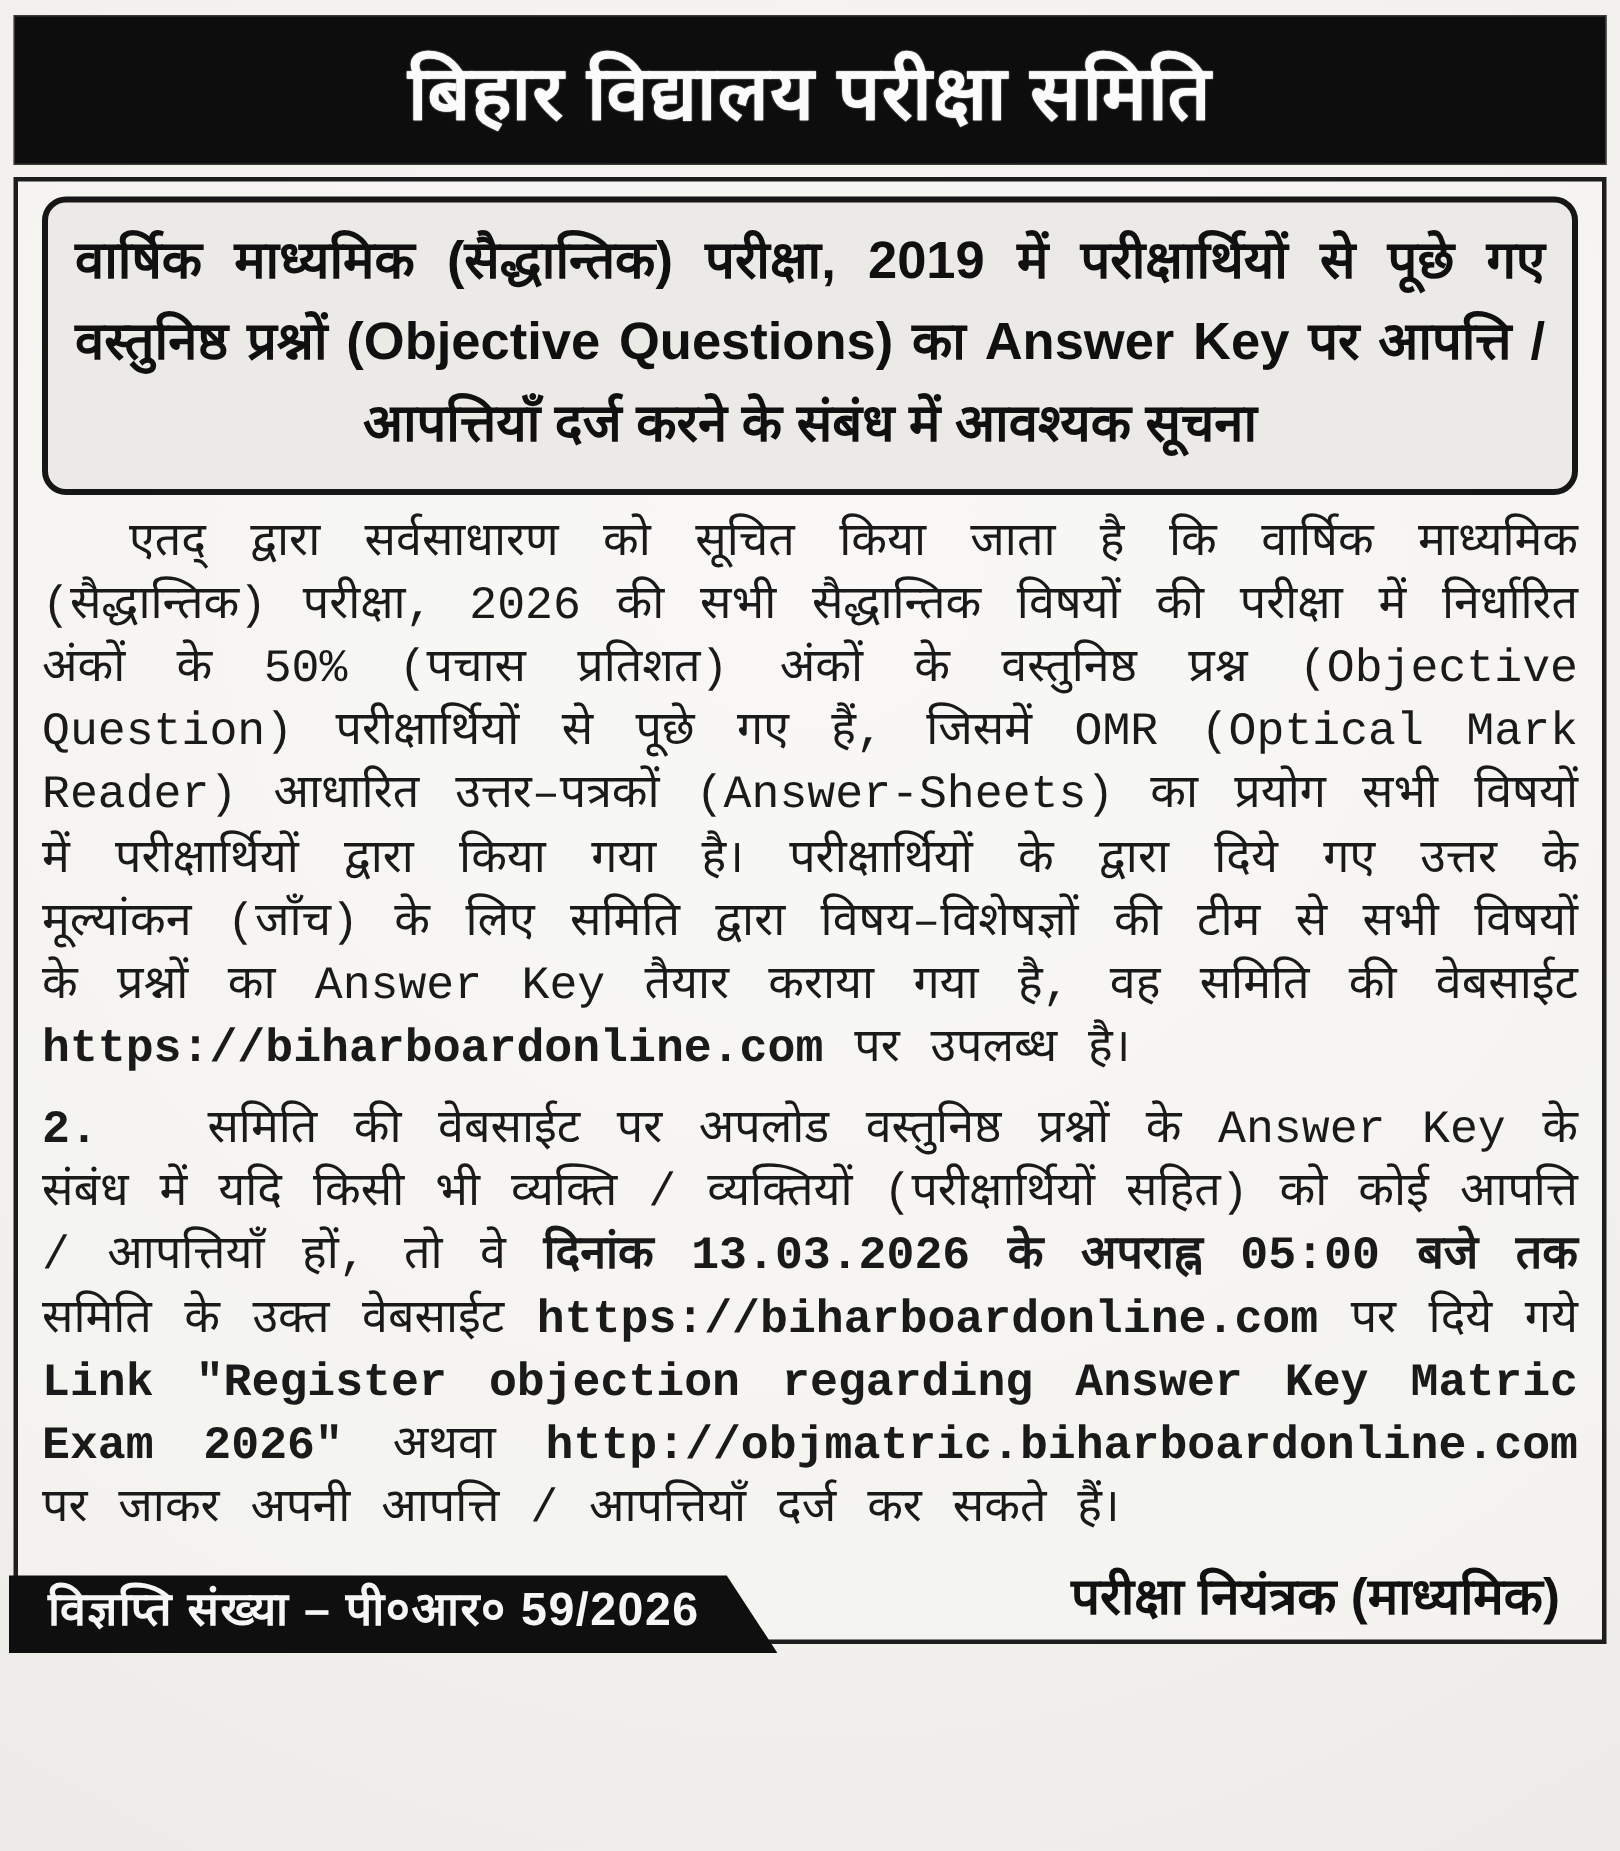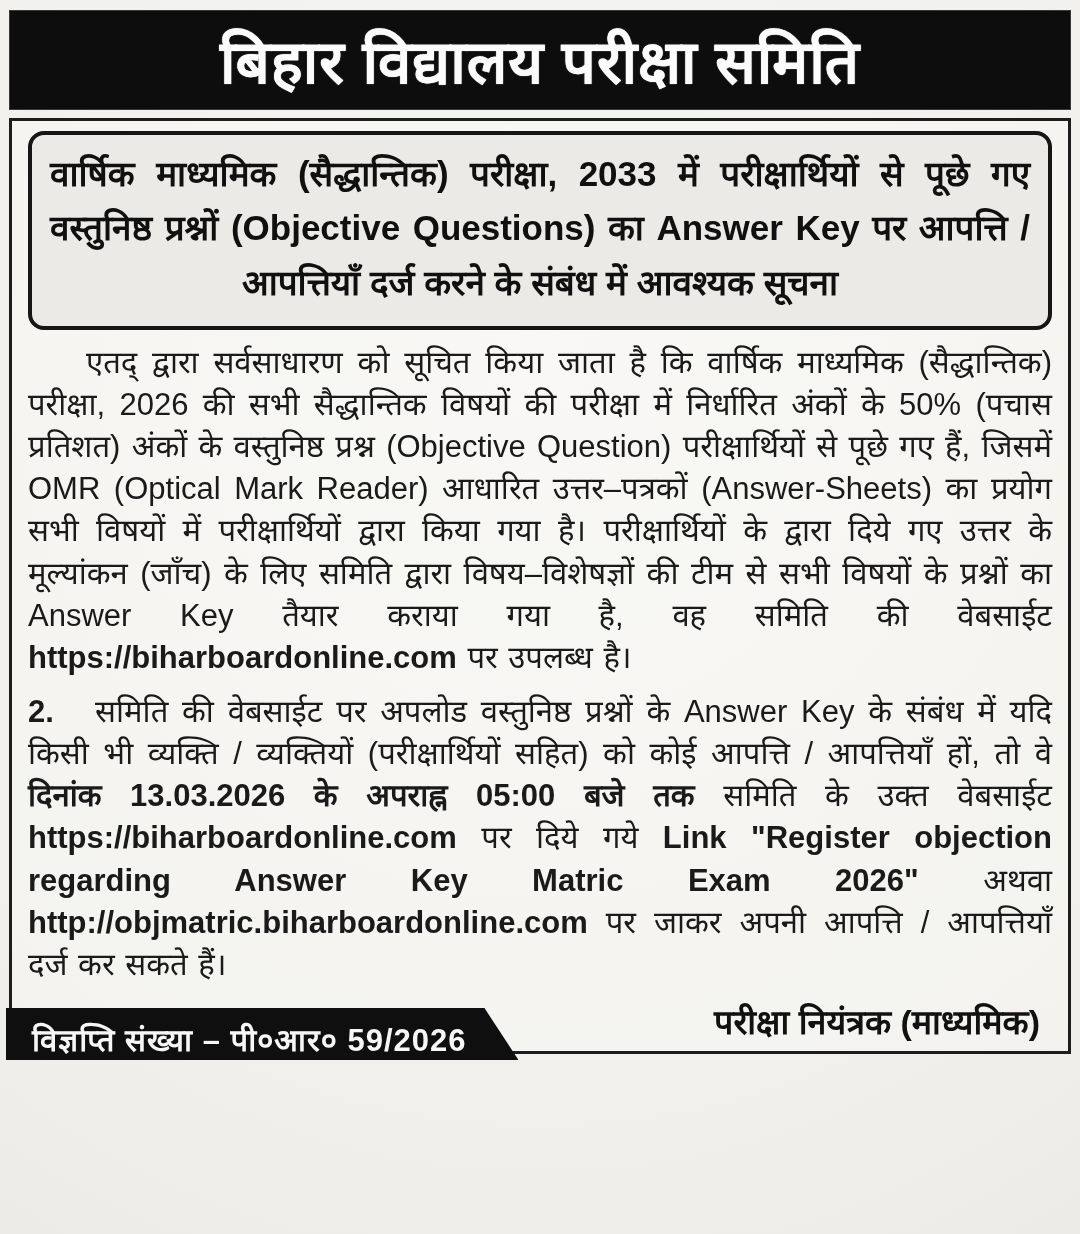--- a/index.html
+++ b/index.html
@@ -24,21 +24,21 @@
   .banner {
     background: #0d0d0d;
     height: 100px;
     display: flex;
     align-items: center;
     justify-content: center;
     box-shadow: 0 0 0 1px #3a3a3a inset;
   }
   .banner .title {
     color: #fbfbfb;
-    font-size: 60px;
+    font-size: 50px;
     font-weight: bold;
     letter-spacing: 1px;
     white-space: nowrap;
     text-shadow: 0 0 1px #fff;
   }
   
   .content-box {
     margin-top: 8px;
     border: 3px solid #1d1d1d;
     padding: 8px 16px 0 16px;
@@ -62,39 +62,40 @@
     text-align-last: center;
   }
   
   .para {
     font-size: 31px;
     line-height: 1.36;
     text-align: justify;
     margin: 0 0 12px 0;
     color: #1a1a1a;
     word-spacing: 2px;
+    font-family: Liberation Mono, monospace;
   }
   .para.indent-first { text-indent: 58px; }
   .run { font-weight: normal; }
   .run.bold { font-weight: bold; }
   
   .footer-row {
     display: flex;
     justify-content: space-between;
     align-items: flex-end;
     margin: 10px -16px -3px -22px;
   }
   .ribbon {
     background: #0f0f0f;
     color: #f6f6f6;
     font-size: 31px;
     font-weight: bold;
     height: 52px;
     display: flex;
-    align-items: flex-end;
+    align-items: flex-start;
     padding: 0 52px 0 26px;
     margin-bottom: -6px;
     clip-path: polygon(0 0, calc(100% - 34px) 0, 100% 100%, 0 100%);
     white-space: nowrap;
     letter-spacing: 1px;
   }
   .signatory {
     font-size: 34px;
     font-weight: bold;
     color: #111;
@@ -107,21 +108,21 @@
 
 <div class="page">
 
   <div class="banner">
     <div class="title">बिहार विद्यालय परीक्षा समिति</div>
   </div>
 
   <div class="content-box">
 
     <div class="notice-box">
-      <div class="notice-text">वार्षिक माध्यमिक (सैद्धान्तिक) परीक्षा, 2033 में परीक्षार्थियों से पूछे गए वस्तुनिष्ठ प्रश्नों (Objective Questions) का Answer Key पर आपत्ति / आपत्तियाँ दर्ज करने के संबंध में आवश्यक सूचना</div>
+      <div class="notice-text">वार्षिक माध्यमिक (सैद्धान्तिक) परीक्षा, 2019 में परीक्षार्थियों से पूछे गए वस्तुनिष्ठ प्रश्नों (Objective Questions) का Answer Key पर आपत्ति / आपत्तियाँ दर्ज करने के संबंध में आवश्यक सूचना</div>
     </div>
 
     <div class="para indent-first"><span class="run">एतद् द्वारा सर्वसाधारण को सूचित किया जाता है कि वार्षिक माध्यमिक (सैद्धान्तिक) परीक्षा, 2026 की सभी सैद्धान्तिक विषयों की परीक्षा में निर्धारित अंकों के 50% (पचास प्रतिशत) अंकों के वस्तुनिष्ठ प्रश्न (Objective Question) परीक्षार्थियों से पूछे गए हैं, जिसमें OMR (Optical Mark Reader) आधारित उत्तर–पत्रकों (Answer-Sheets) का प्रयोग सभी विषयों में परीक्षार्थियों द्वारा किया गया है। परीक्षार्थियों के द्वारा दिये गए उत्तर के मूल्यांकन (जाँच) के लिए समिति द्वारा विषय–विशेषज्ञों की टीम से सभी विषयों के प्रश्नों का Answer Key तैयार कराया गया है, वह समिति की वेबसाईट </span><span class="run bold">https://biharboardonline.com</span><span class="run"> पर उपलब्ध है।</span></div>
 
     <div class="para"><span class="run bold">2.</span><span class="run">&nbsp;&nbsp; समिति की वेबसाईट पर अपलोड वस्तुनिष्ठ प्रश्नों के Answer Key के संबंध में यदि किसी भी व्यक्ति / व्यक्तियों (परीक्षार्थियों सहित) को कोई आपत्ति / आपत्तियाँ हों, तो वे </span><span class="run bold">दिनांक 13.03.2026 के अपराह्न 05:00 बजे तक</span><span class="run"> समिति के उक्त वेबसाईट </span><span class="run bold">https://biharboardonline.com</span><span class="run"> पर दिये गये </span><span class="run bold">Link "Register objection regarding Answer Key Matric Exam 2026"</span><span class="run"> अथवा </span><span class="run bold">http://objmatric.biharboardonline.com</span><span class="run"> पर जाकर अपनी आपत्ति / आपत्तियाँ दर्ज कर सकते हैं।</span></div>
 
 
     <div class="footer-row">
       <div class="ribbon">
         <span>विज्ञप्ति संख्या – पी०आर० 59/2026</span>

